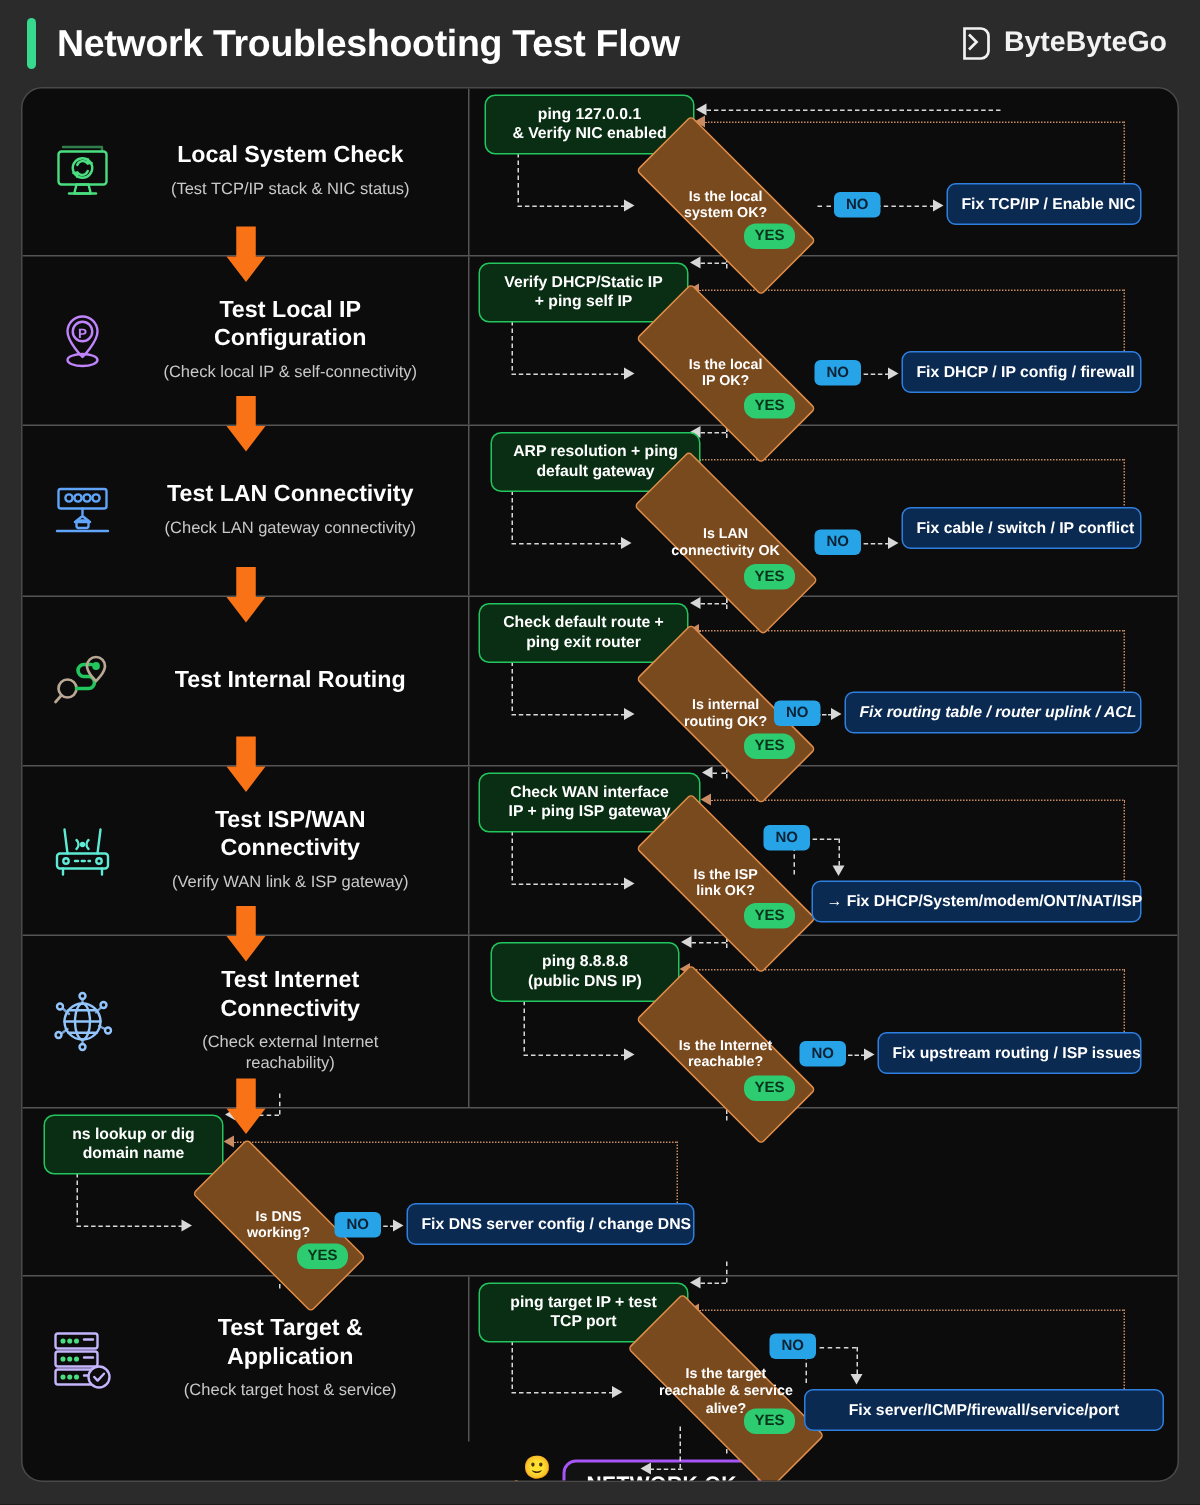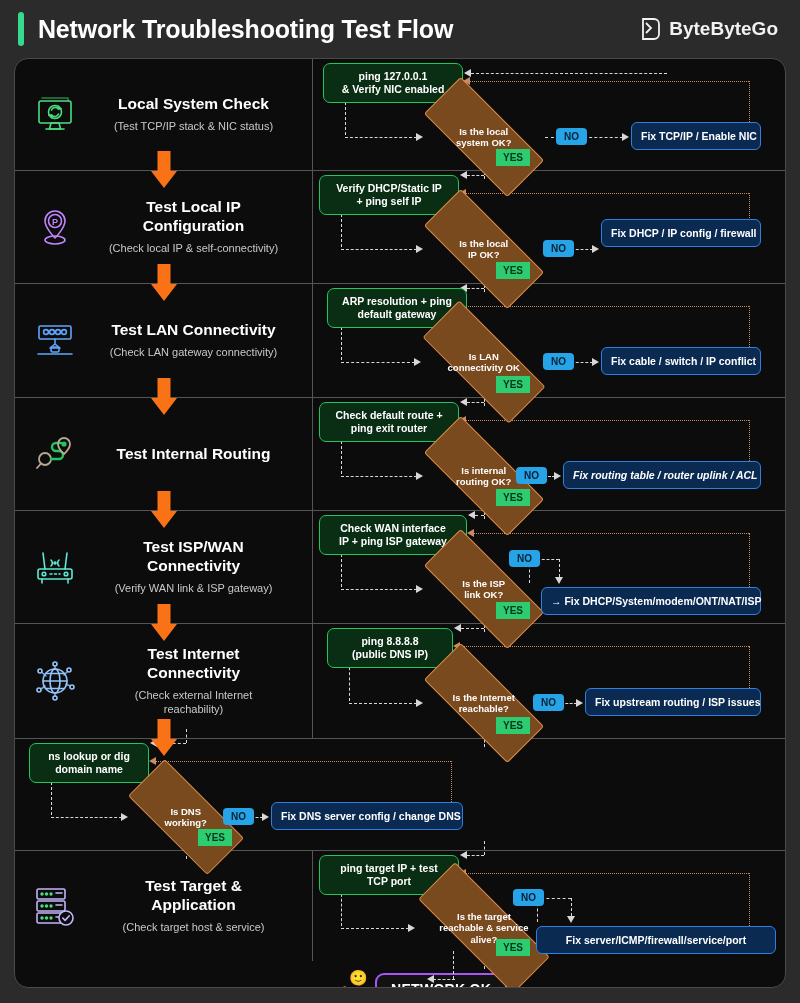--- a/index.html
+++ b/index.html
@@ -134,21 +134,21 @@
     position: absolute;
     background: #27a3e8; color: #0a2233;
     font-size: 10px; font-weight: bold;
     border-radius: 4px; padding: 3px 8px;
     z-index: 5;
   }
   .tag-yes {
     position: absolute;
     background: #2ecc71; color: #06331a;
     font-size: 10px; font-weight: bold;
-    border-radius: 0; padding: 3px 7px;
+    border-radius: 8px; padding: 3px 7px;
     z-index: 7;
   }
 
   
   .ln { position: absolute; z-index: 2; }
   .ln.h { border-top: 1.4px dashed #d8d8d8; height: 0; }
   .ln.v { border-left: 1.4px dashed #d8d8d8; width: 0; }
   .ln.dot-h { border-top: 1.4px dotted #c98b63; height: 0; }
   .ln.dot-v { border-left: 1.4px dotted #c98b63; width: 0; }
   .arrowhead {
@@ -274,21 +274,21 @@
           <div class="stage-arrow">
             <div class="shaft"></div>
             <div class="head"></div>
           </div>
         </div>
         <div class="flow">
           <div class="cmd-box" style="left: 6px; top: 4px; width: 140px;">Verify DHCP/Static IP<br>+ ping self IP</div>
           <div class="diamond" style="left: 112px; top: 52px; width: 118px; height: 52px;">
             <span>Is the local<br>IP OK?</span>
           </div>
-          <div class="fix-box" style="left: 288px; top: 48px; width: 160px;">Fix DHCP / IP config / firewall</div>
+          <div class="fix-box" style="left: 288px; top: 63px; width: 160px;">Fix DHCP / IP config / firewall</div>
           <div class="ln v" style="left: 28px; top: 38px; height: 38px;"></div>
           <div class="ln h" style="left: 28px; top: 78px; width: 76px;"></div>
           <div class="arrowhead ah-right" style="left: 103px; top: 74px;"></div>
           <div class="ln h" style="left: 232px; top: 78px;"></div>
           <div class="ln h" style="left: 258px; top: 78px; width: 22px;"></div>
           <div class="arrowhead ah-right" style="left: 279px; top: 74px;"></div>
           <div class="tag-no" style="left: 230px; top: 69px;">NO</div>
           <div class="ln dot-v" style="left: 436px; top: 22px; height: 41px;"></div>
           <div class="ln dot-h" style="left: 152px; top: 22px; width: 284px;"></div>
           <div class="arrowhead ah-left-d" style="left: 146px; top: 18px;"></div>
@@ -320,21 +320,21 @@
           <div class="stage-arrow">
             <div class="shaft"></div>
             <div class="head"></div>
           </div>
         </div>
         <div class="flow">
           <div class="cmd-box" style="left: 14px; top: 4px; width: 140px;">ARP resolution + ping<br>default gateway</div>
           <div class="diamond" style="left: 110px; top: 52px; width: 122px; height: 52px;">
             <span>Is LAN<br>connectivity OK</span>
           </div>
-          <div class="fix-box" style="left: 288px; top: 63px; width: 160px;">Fix cable / switch / IP conflict</div>
+          <div class="fix-box" style="left: 288px; top: 54px; width: 160px;">Fix cable / switch / IP conflict</div>
           <div class="ln v" style="left: 28px; top: 38px; height: 38px;"></div>
           <div class="ln h" style="left: 28px; top: 78px; width: 74px;"></div>
           <div class="arrowhead ah-right" style="left: 101px; top: 74px;"></div>
           <div class="ln h" style="left: 234px; top: 78px;"></div>
           <div class="ln h" style="left: 258px; top: 78px; width: 22px;"></div>
           <div class="arrowhead ah-right" style="left: 279px; top: 74px;"></div>
           <div class="tag-no" style="left: 230px; top: 69px;">NO</div>
           <div class="ln dot-v" style="left: 436px; top: 22px; height: 41px;"></div>
           <div class="ln dot-h" style="left: 152px; top: 22px; width: 284px;"></div>
           <div class="arrowhead ah-left-d" style="left: 146px; top: 18px;"></div>

